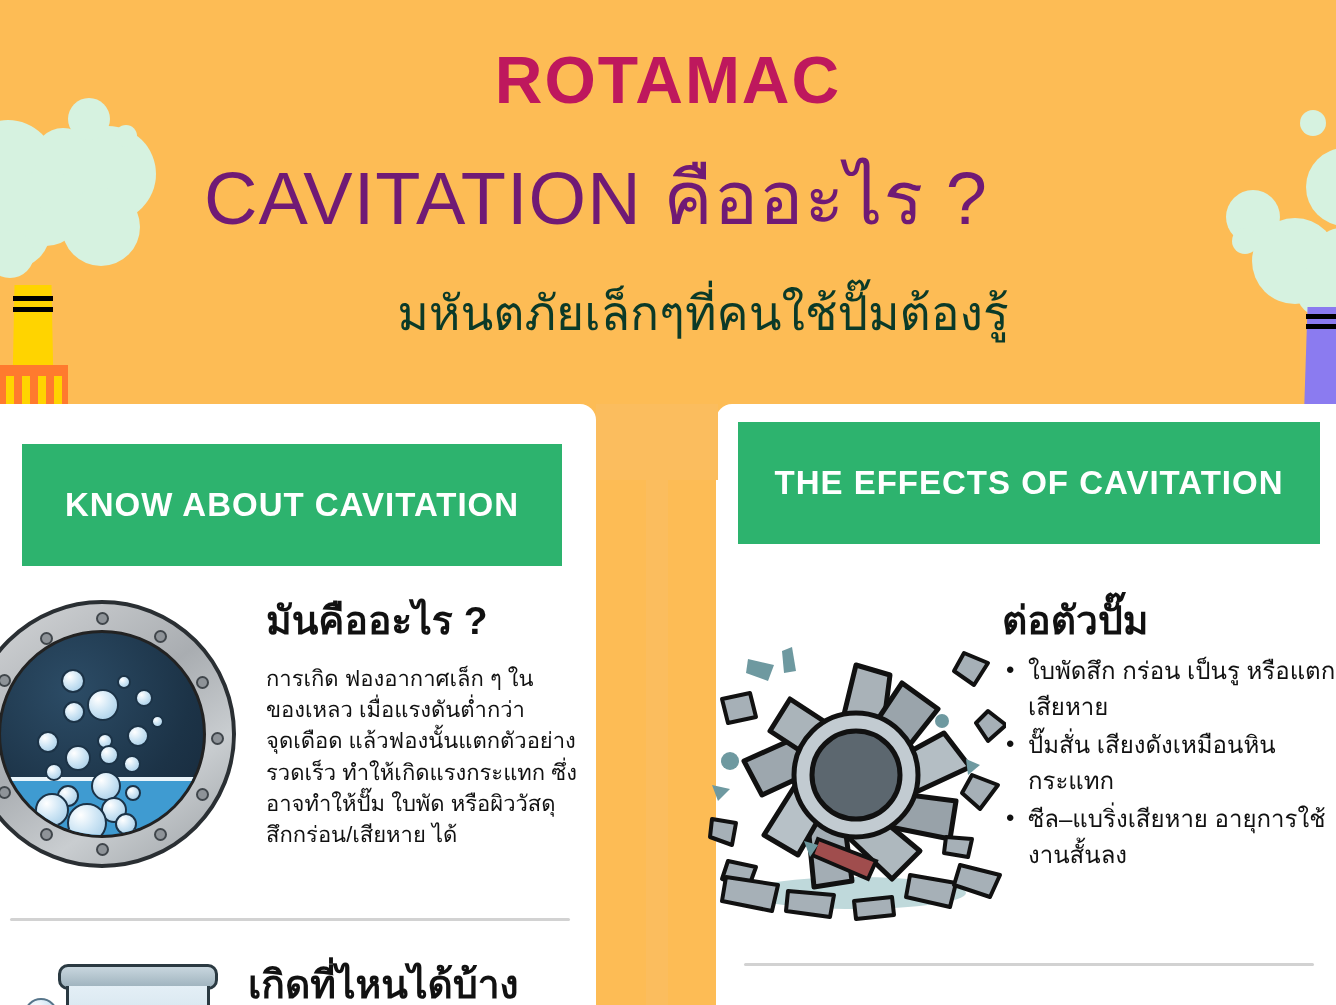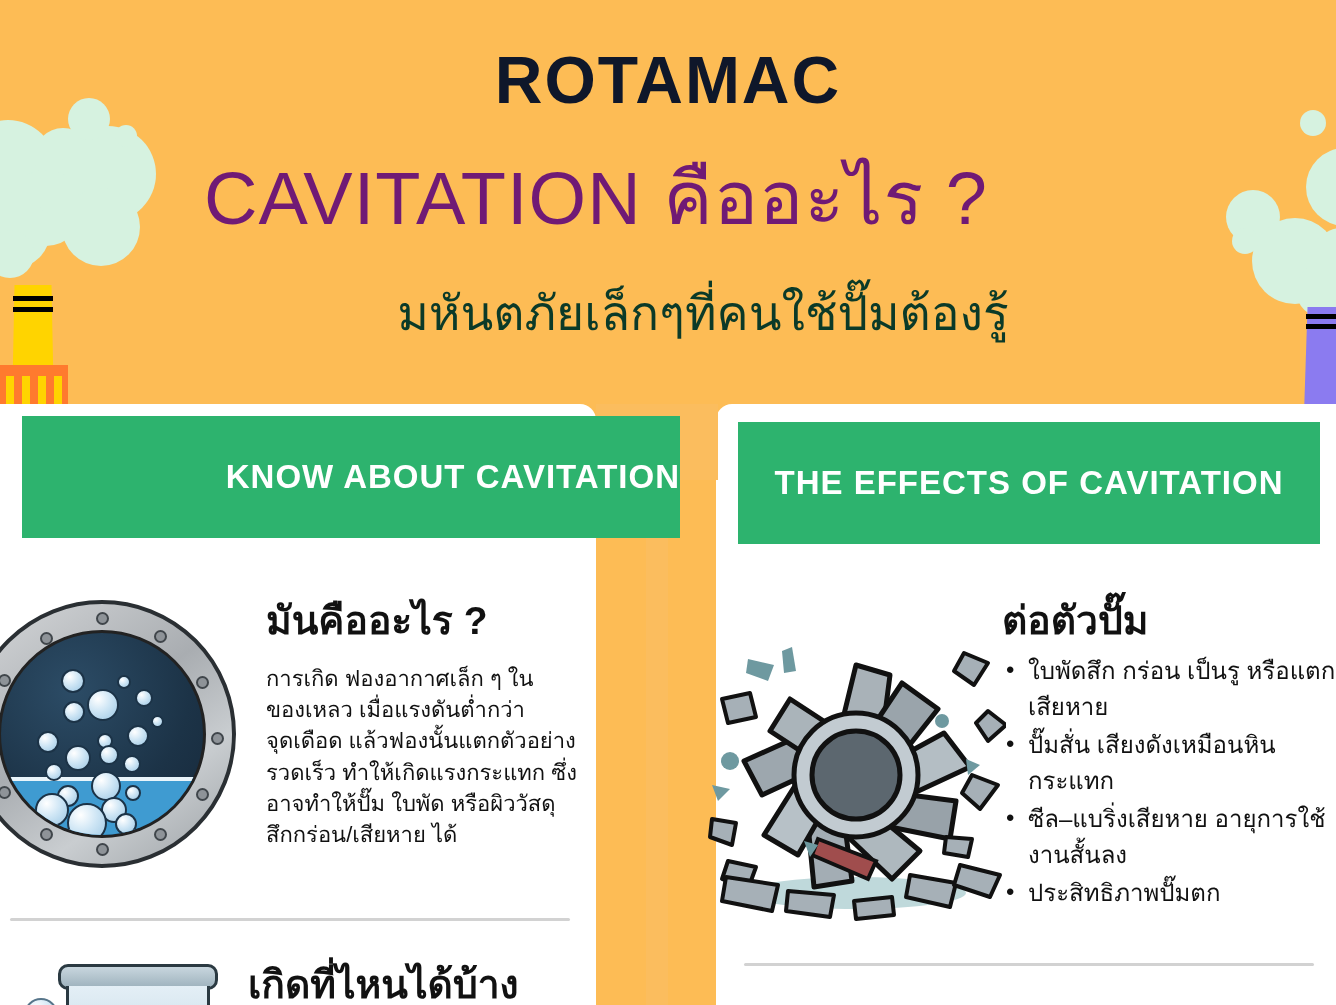--- a/index.html
+++ b/index.html
@@ -51,21 +51,21 @@
   .stack-right-band1 { top: 314px; }
   .stack-right-band2 { top: 324px; }
 
   .smoke { position: absolute; background: #D6F2E0; border-radius: 50%; z-index: 1; }
 
   
   .brand {
     position: absolute; top: 42px; left: 0; width: 1336px;
     text-align: center;
     font-size: 66px; font-weight: 700; letter-spacing: 2px;
-    color: #0f172a;
+    color: #be185d;
     z-index: 5;
   }
   .title {
     position: absolute; top: 160px; left: 0; width: 1192px;
     text-align: center;
     font-size: 74px; font-weight: 400; letter-spacing: 1px;
     color: #701a75;
     line-height: 1.05;
     z-index: 5;
     white-space: nowrap;
@@ -109,21 +109,21 @@
   .banner {
     position: absolute;
     background: #2DB36E;
     color: #FFFFFF;
     display: flex; align-items: center; justify-content: center;
     text-align: center;
     font-size: 33px; font-weight: 800; letter-spacing: 1px;
     line-height: 1.25;
     z-index: 7;
   }
-  .banner-left  { left: 22px;  top: 416px; width: 658px; height: 122px; justify-content: flex-end; }
+  .banner-left  { left: 22px;  top: 444px; width: 540px; height: 122px; }
   .banner-right { left: 738px; top: 422px; width: 582px; height: 122px; }
 
   
   .block { position: absolute; z-index: 7; }
 
   .blk-heading {
     font-size: 39px; font-weight: 800; color: #111;
     line-height: 1.1; margin-bottom: 10px;
   }
   .blk-body {
@@ -348,19 +348,18 @@
       </g>
     </svg>
   </div>
 
   <div class="block" style="left:1002px;top:600px;width:334px;">
     <div class="blk-heading">ต่อตัวปั๊ม</div>
     <ul class="blk-list">
       <li>ใบพัดสึก กร่อน เป็นรู หรือแตกเสียหาย</li>
       <li>ปั๊มสั่น เสียงดังเหมือนหินกระแทก</li>
       <li>ซีล–แบริ่งเสียหาย อายุการใช้งานสั้นลง</li>
-      <li>ประสิทธิภาพปั๊มตก</li>
     </ul>
   </div>
 
   <div class="hr hr-right"></div>
 
 </div>
 
 </body></html>

